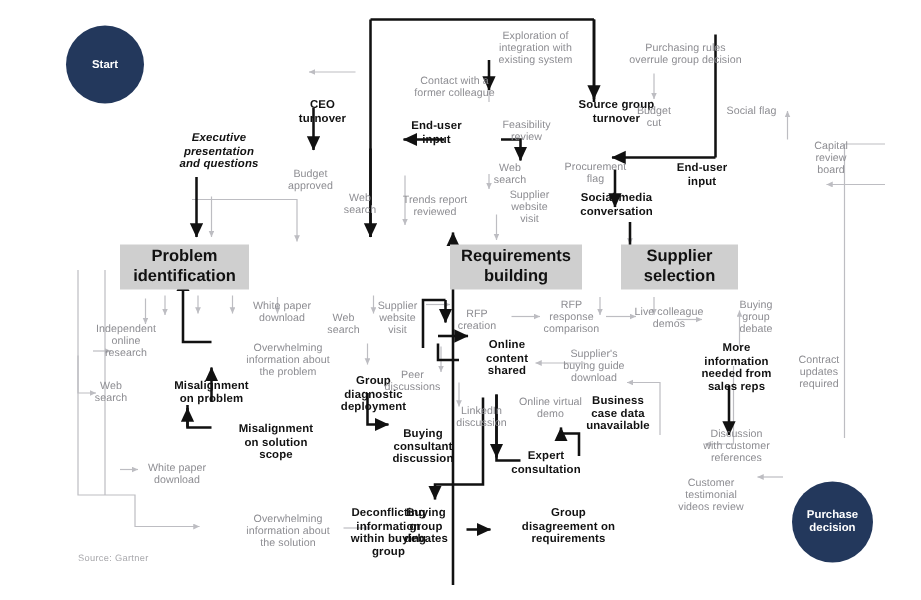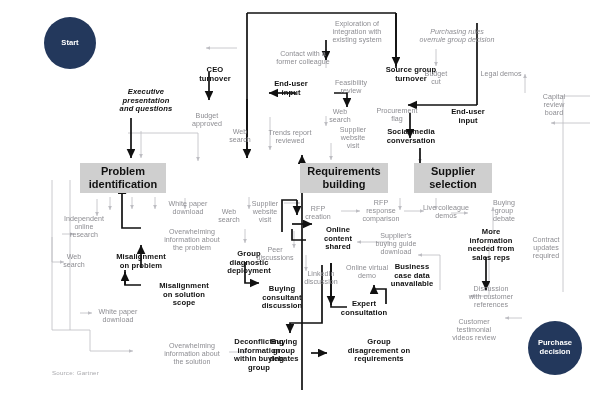--- a/index.html
+++ b/index.html
@@ -228,30 +228,30 @@
 needed from
 sales reps</div>
 
   <div class="node light" style="left:310px;top:20px;width:94px;white-space:pre-line;">Exploration of
 integration with
 existing system</div>
 
   <div class="node light" style="left:260px;top:50px;width:86px;white-space:pre-line;">Contact with a
 former colleague</div>
 
-  <div class="node light" style="left:398px;top:28px;width:118px;white-space:pre-line;font-style:italic;">Purchasing rules
+  <div class="node light" style="left:398px;top:28px;width:118px;white-space:pre-line;">Purchasing rules
 overrule group decision</div>
 
   <div class="node light" style="left:181px;top:112px;width:52px;white-space:pre-line;">Budget
 approved</div>
 
   <div class="node light" style="left:414px;top:70px;width:44px;white-space:pre-line;">Budget
 cut</div>
 
-  <div class="node light" style="left:475px;top:70px;width:52px;white-space:pre-line;">Legal demos</div>
+  <div class="node light" style="left:475px;top:70px;width:52px;white-space:pre-line;">Social flag</div>
 
   <div class="node light" style="left:531px;top:93px;width:46px;white-space:pre-line;">Capital
 review
 board</div>
 
   <div class="node light" style="left:325px;top:79px;width:52px;white-space:pre-line;">Feasibility
 review</div>
 
   <div class="node light" style="left:322px;top:108px;width:36px;white-space:pre-line;">Web
 search</div>

